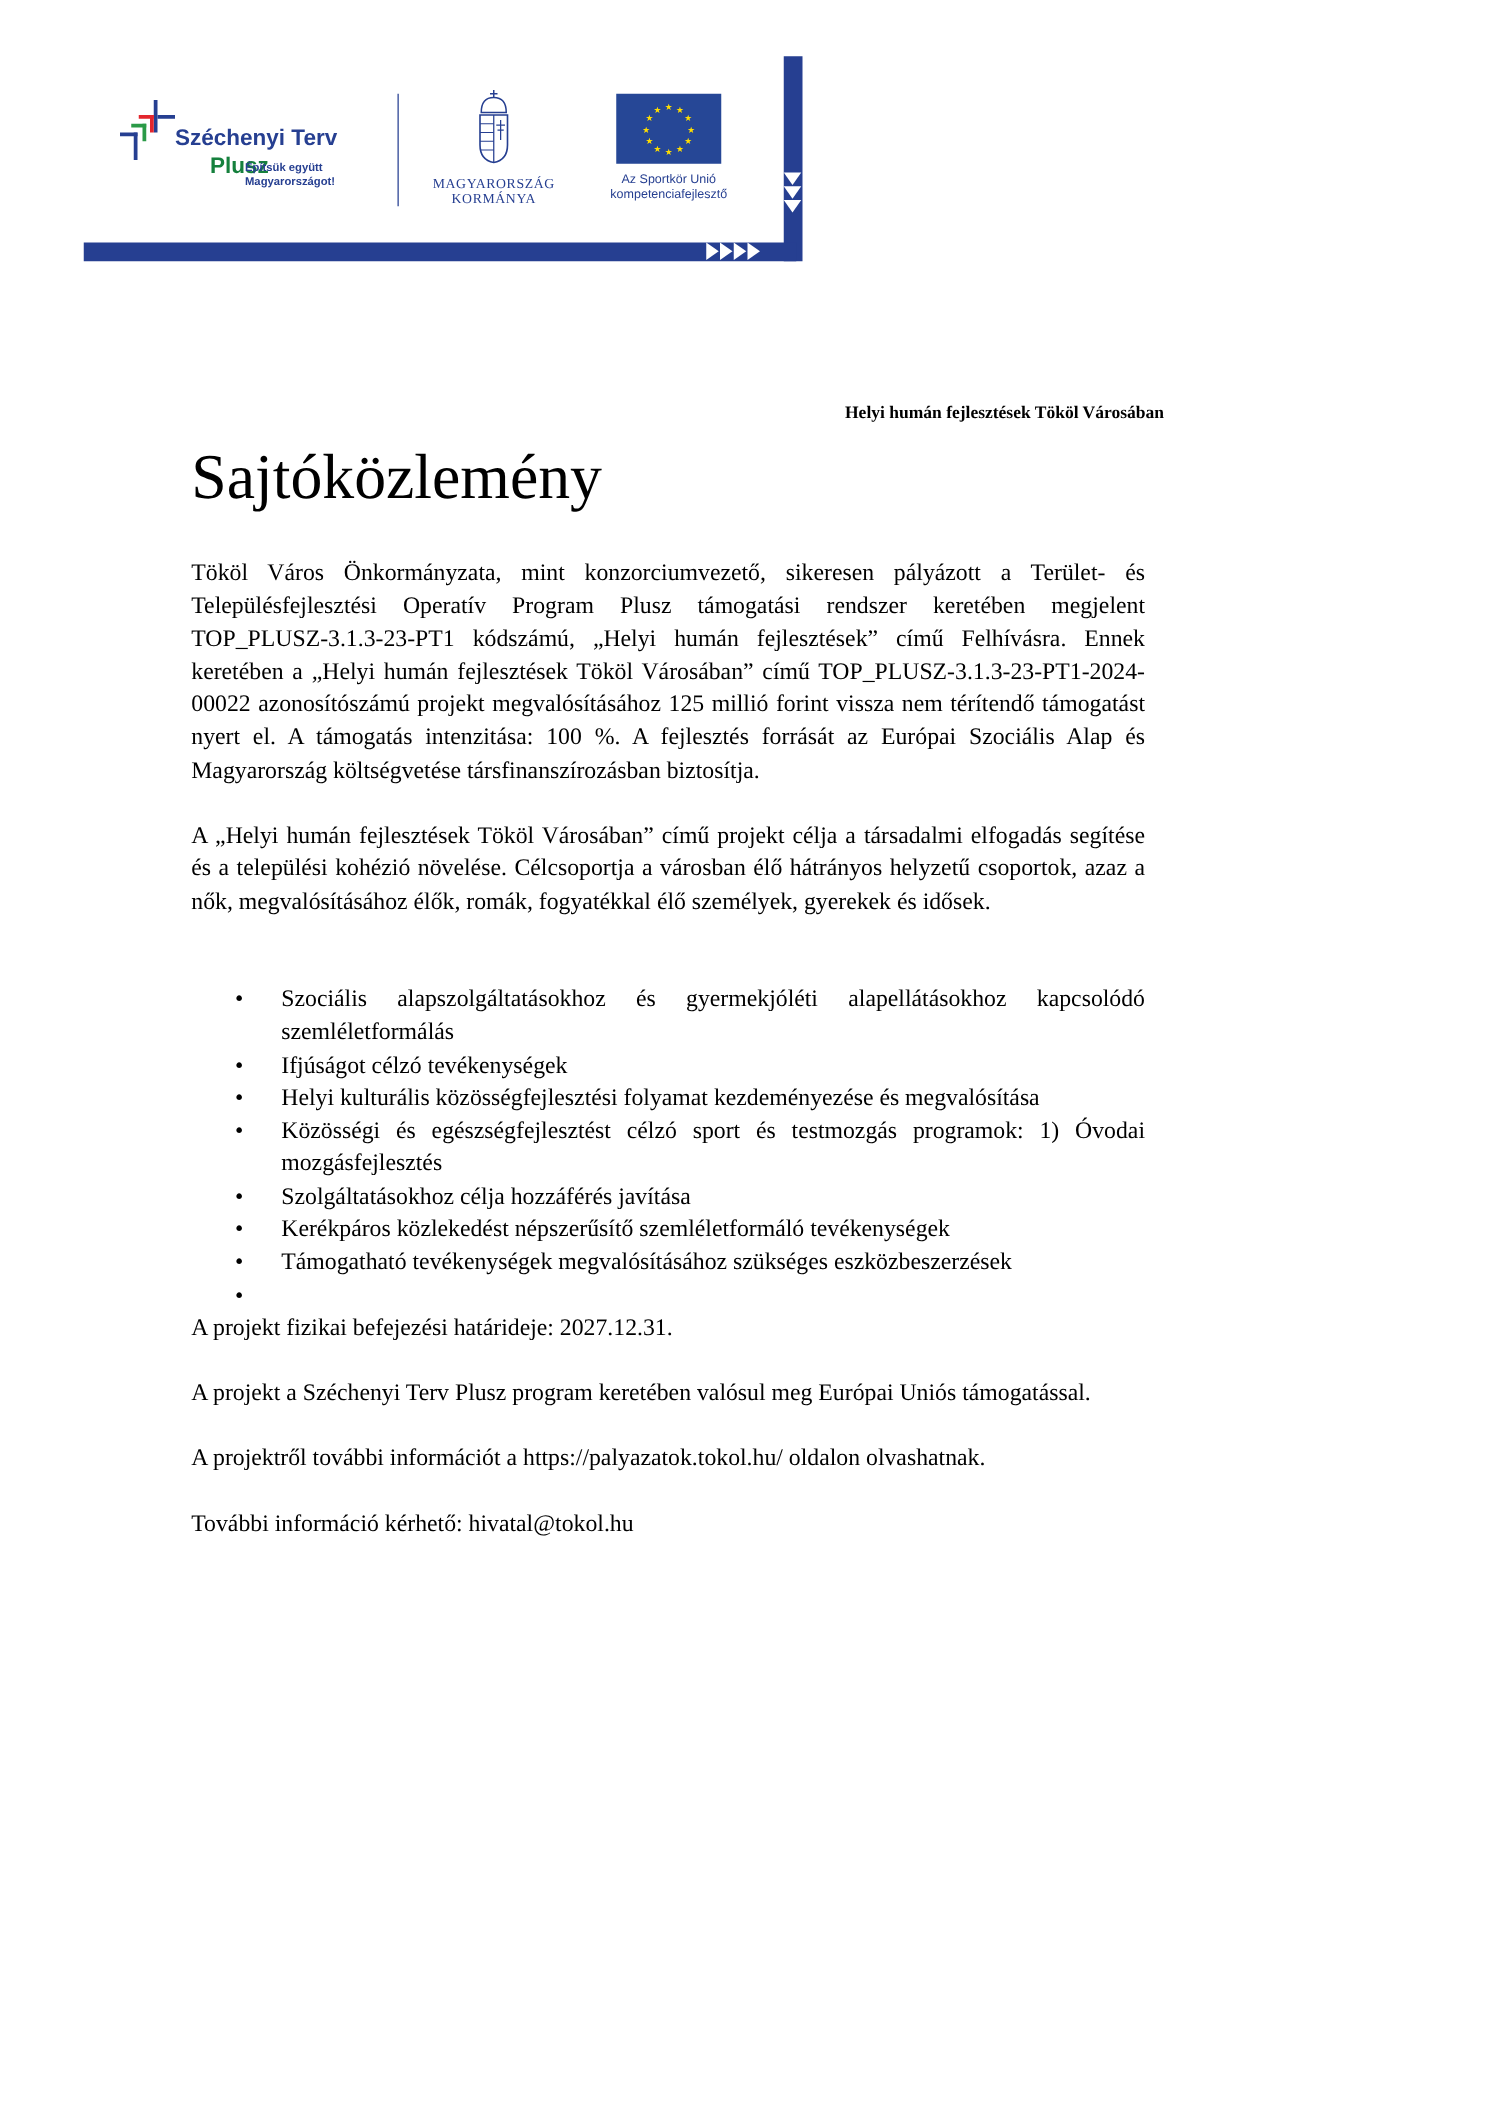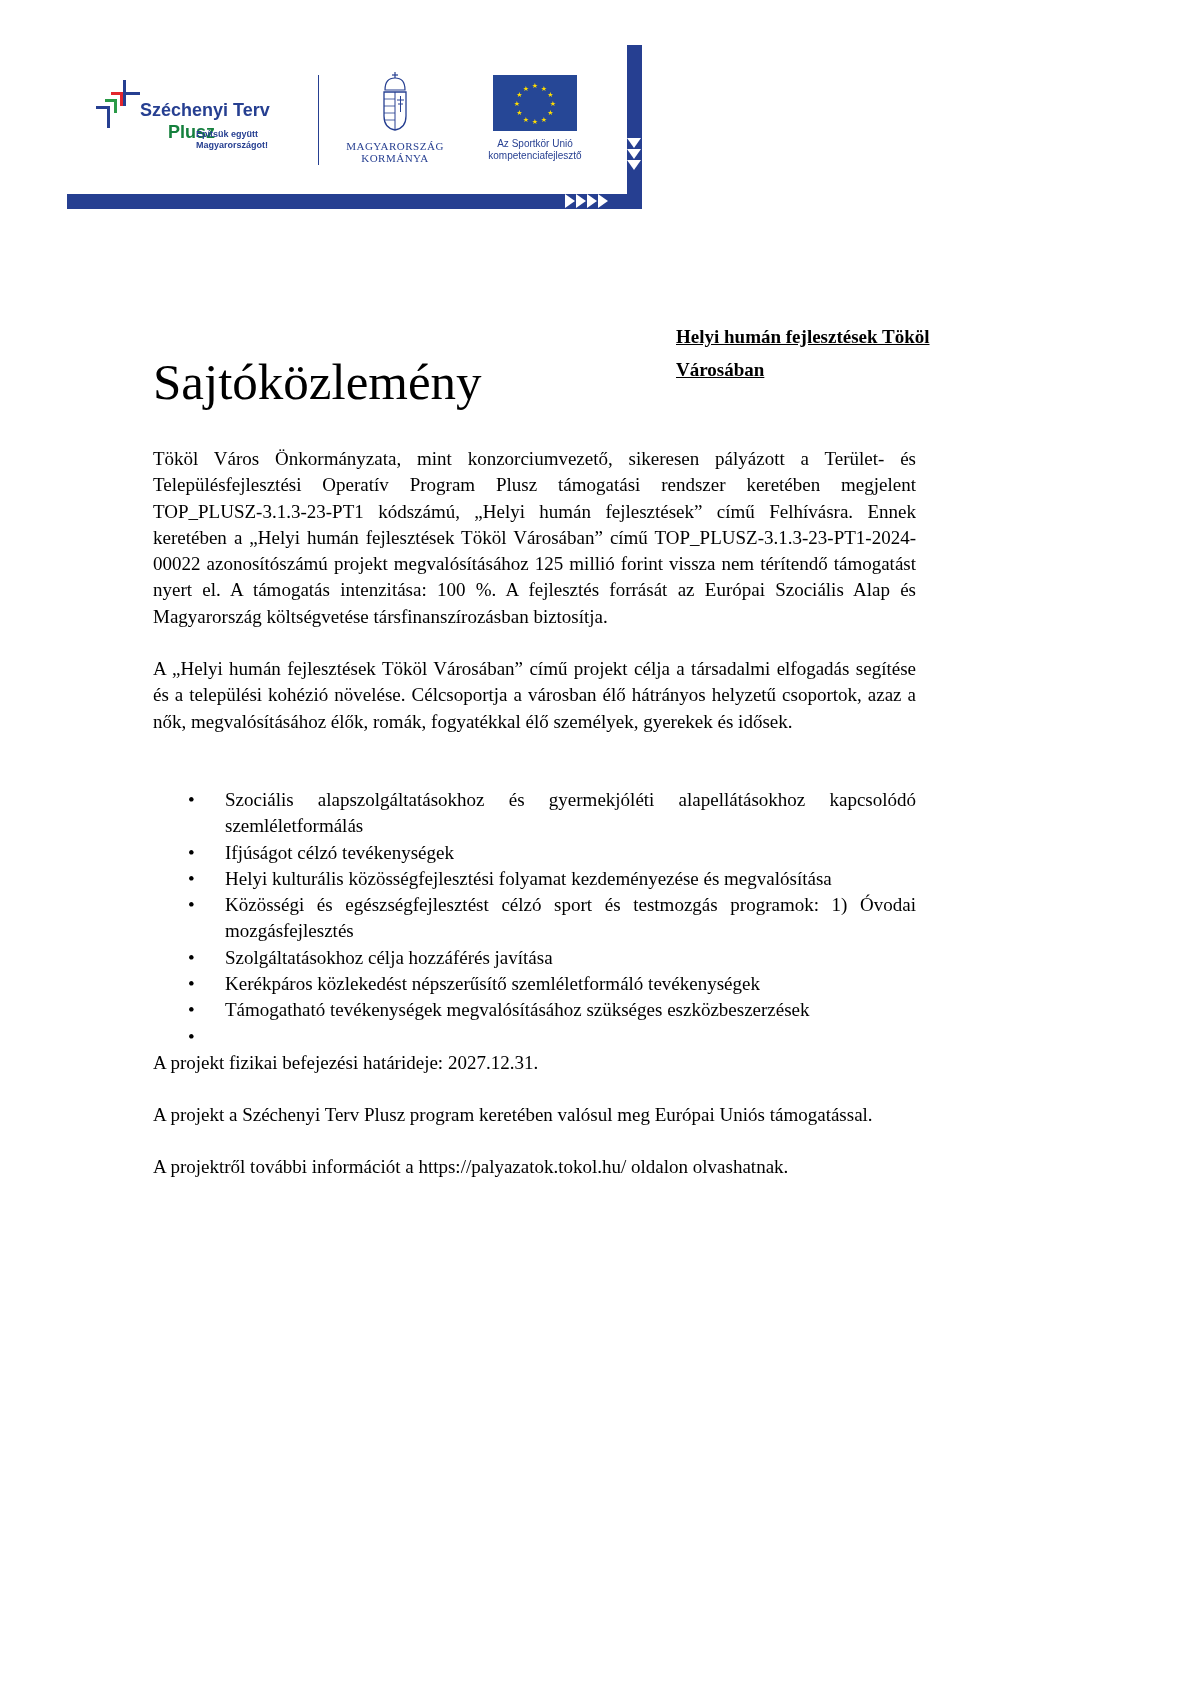--- a/index.html
+++ b/index.html
@@ -24,21 +24,21 @@
   .gov-logo { position: absolute; left: 340px; top: 72px; width: 110px; height: 95px; text-align: center; }
   .gov-crest { margin: 0 auto; width: 26px; height: 60px; }
   .gov-text { font-family: "Liberation Serif", serif; color: #263f91; font-size: 11px; line-height: 12px; letter-spacing: 0.5px; margin-top: 4px; }
 
   .eu-logo { position: absolute; left: 470px; top: 75px; width: 130px; height: 95px; text-align: center; }
   .eu-flag { margin: 0 auto; width: 84px; height: 56px; background: #264796; position: relative; }
   .eu-text { font-family: "Liberation Sans", sans-serif; color: #263f91; font-size: 10px; line-height: 12px; margin-top: 7px; white-space: nowrap; }
 
   
   .title { position: absolute; left: 153px; top: 318px; font-size: 51px; line-height: 60px; font-weight: normal; }
-  .subtitle { position: absolute; left: 676px; top: 320px; font-size: 19px; line-height: 33px; font-weight: bold; width: 320px; text-decoration: underline; }
+  .subtitle { position: absolute; left: 676px; top: 320px; font-size: 14px; line-height: 21px; font-weight: bold; width: 320px; }
 
   .content { position: absolute; left: 153px; top: 446px; width: 763px; font-size: 19px; line-height: 26.3px; }
   .content p { margin: 0; text-align: justify; }
   .gap { height: 26px; }
   .plain p { text-align: left; }
   ul.acts { margin: 0; padding: 0; list-style: none; }
   ul.acts li { position: relative; padding-left: 72px; text-align: justify; }
   ul.acts li .bullet { position: absolute; left: 35px; top: 0; }
 </style>
 </head>
@@ -154,13 +154,16 @@
   <div class="plain">
     <p>A projekt fizikai befejezési határideje: 2027.12.31.</p>
   </div>
   <div class="gap"></div>
   <p>A projekt a Széchenyi Terv Plusz program keretében valósul meg Európai Uniós támogatással.</p>
   <div class="gap"></div>
   <div class="plain">
     <p><span>A projektről további információt a </span><span>https://palyazatok.tokol.hu/</span><span> oldalon olvashatnak.</span></p>
   </div>
   <div class="gap"></div>
+  <div class="plain">
+    <p><span>További információ kérhető: </span><span>hivatal@tokol.hu</span></p>
+  </div>
 </div>
 
 </body></html>

